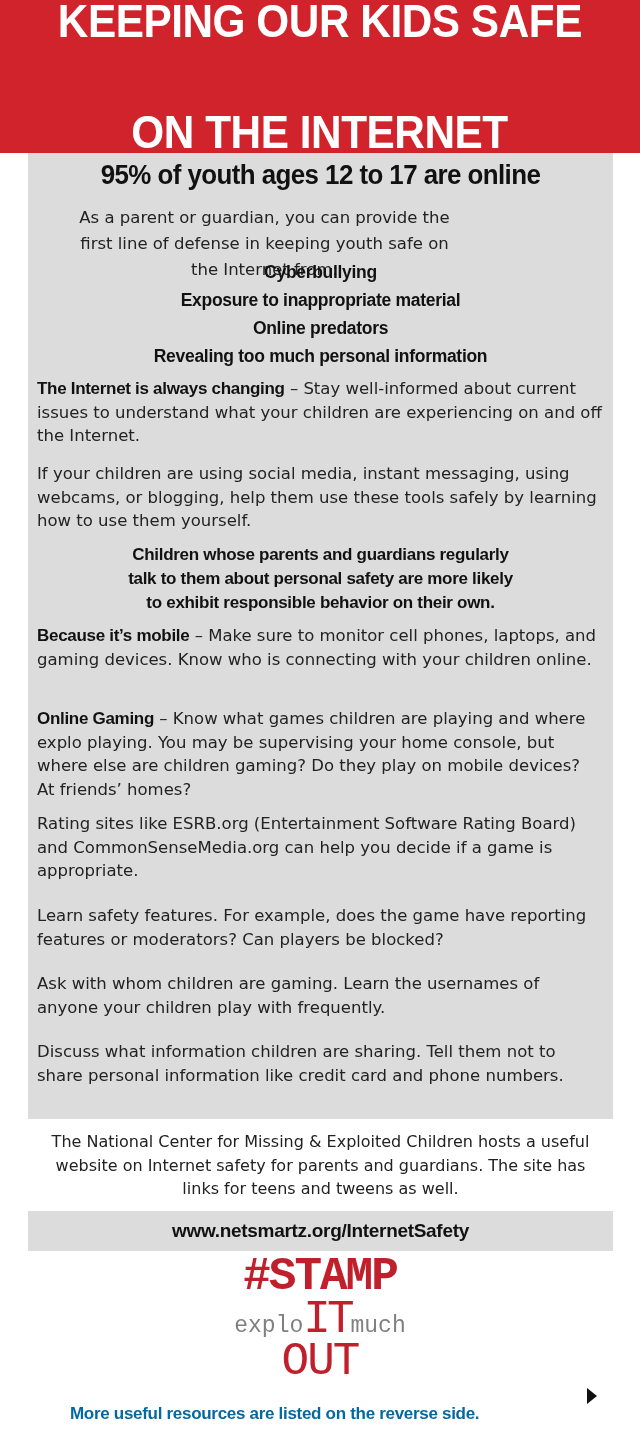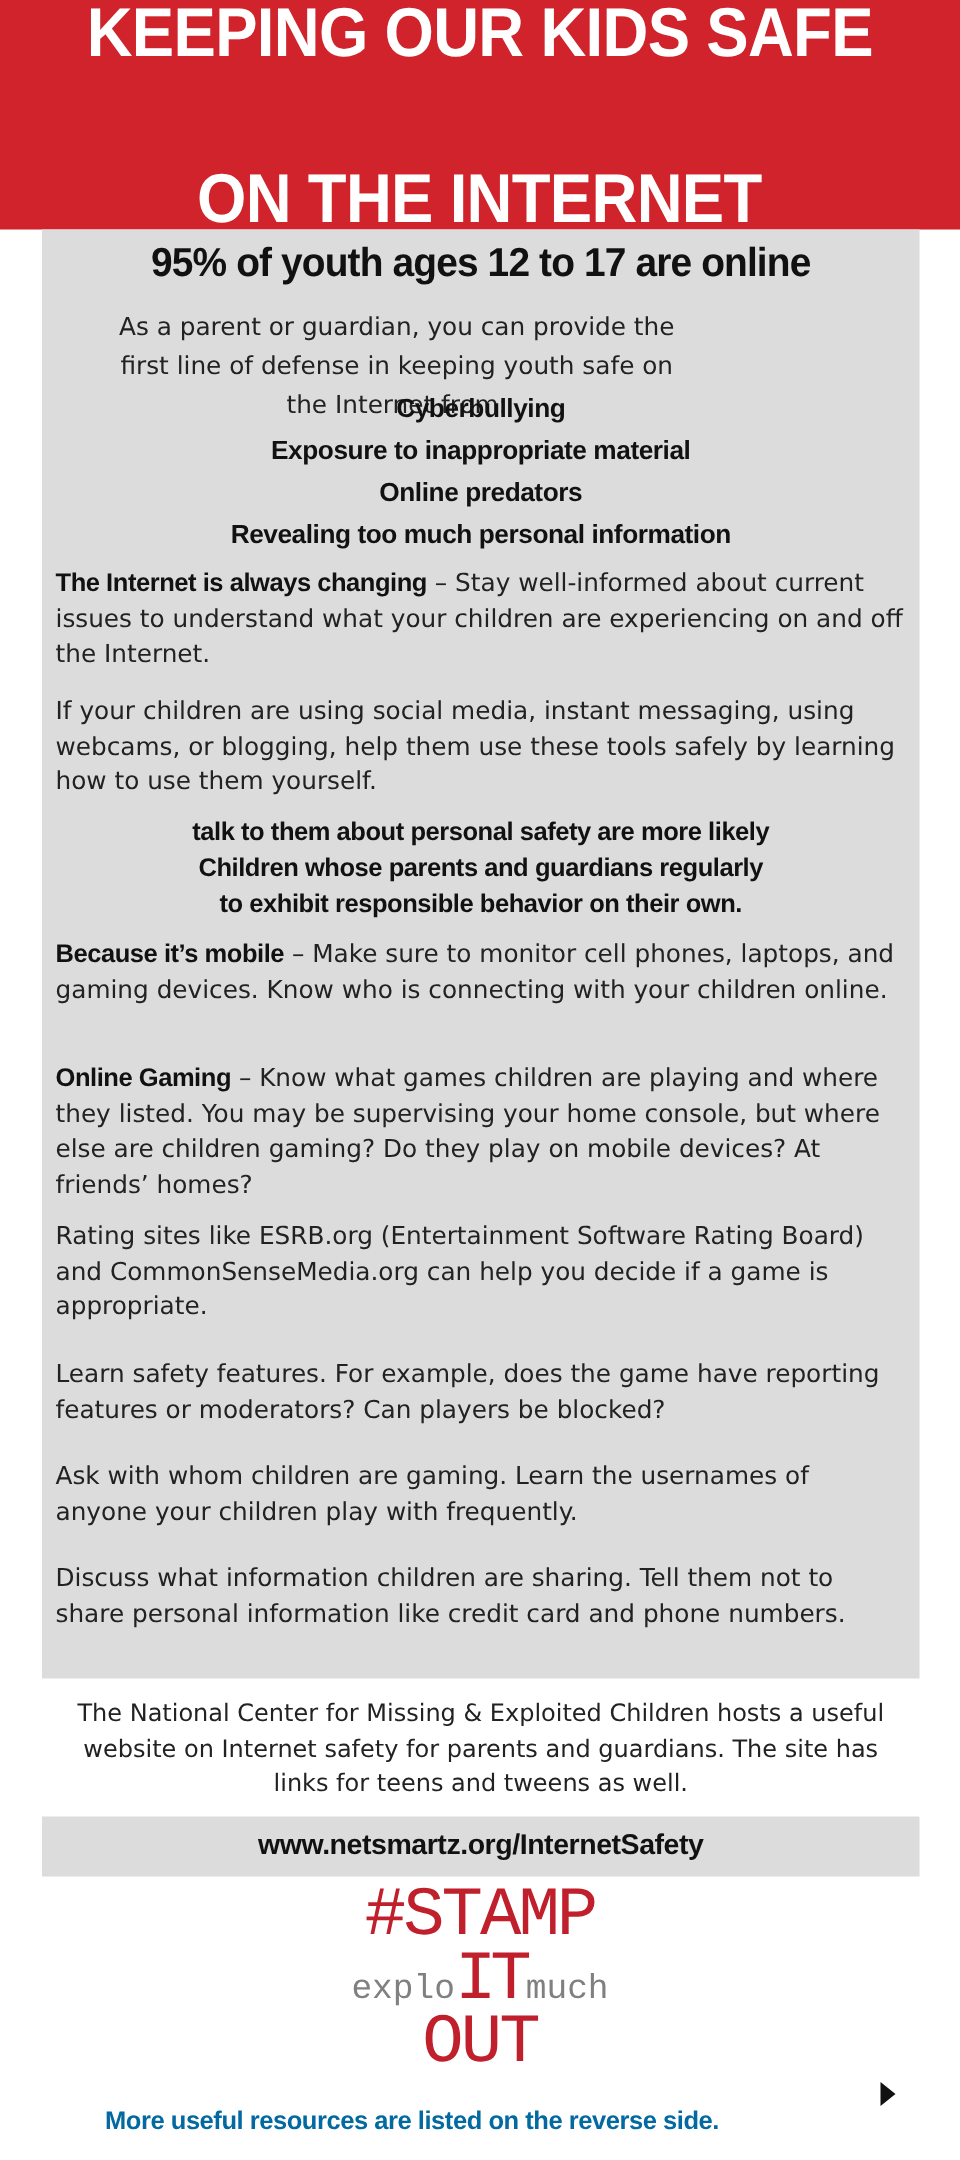--- a/index.html
+++ b/index.html
@@ -48,21 +48,21 @@
   }
   .urlbar {
     left: 28px; width: 585px; top: 1211px; height: 40px; background: #dcdcdc;
     display: flex; align-items: center; justify-content: center;
   }
   .urlbar span {
     font-family: "Liberation Sans", sans-serif; font-weight: bold; font-size: 19px; color: #111; letter-spacing: -0.3px;
   }
   .logo { left: 150px; width: 340px; top: 1255px; height: 130px; text-align: center; }
   .logo .stamp {
-    font-family: "Liberation Mono", monospace; color: #c0202c; font-size: 46px; line-height: 44px; font-weight: normal;
+    font-family: "Liberation Mono", monospace; color: #c0202c; font-size: 46px; line-height: 44px; font-weight: bold;
     letter-spacing: -2px;
   }
   .logo .mid { display: flex; align-items: flex-end; justify-content: center; height: 42px; }
   .logo .small { font-family: "Liberation Mono", monospace; color: #808080; font-size: 23px; line-height: 30px; }
   .logo .it { font-family: "Liberation Mono", monospace; color: #c0202c; font-size: 46px; line-height: 42px; letter-spacing: -4px; }
   .logo .out { font-family: "Liberation Mono", monospace; color: #c0202c; font-size: 46px; line-height: 42px; letter-spacing: -2px; }
   .footer {
     left: 70px; top: 1383px; font-family: "Liberation Sans", sans-serif; font-weight: bold; font-size: 17px;
     color: #0369a1; letter-spacing: -0.3px; white-space: nowrap; margin-top: 21px;
   }
@@ -92,31 +92,31 @@
   <div>Revealing too much personal information</div>
 </div>
 
 <div class="abs para" style="top:377px;">
   <b>The Internet is always changing</b><span> – Stay well-informed about current issues to understand what your children are experiencing on and off the Internet.</span>
 </div>
 
 <div class="abs para" style="top:462px;">If your children are using social media, instant messaging, using webcams, or blogging, help them use these tools safely by learning how to use them yourself.</div>
 
 <div class="abs callout">
+  <div>Children whose parents and guardians regularly</div>
   <div>talk to them about personal safety are more likely</div>
-  <div>Children whose parents and guardians regularly</div>
   <div>to exhibit responsible behavior on their own.</div>
 </div>
 
 <div class="abs para" style="top:624px;">
   <b>Because it’s mobile</b><span> – Make sure to monitor cell phones, laptops, and gaming devices. Know who is connecting with your children online.</span>
 </div>
 
 <div class="abs para" style="top:707px;">
-  <b>Online Gaming</b><span> – Know what games children are playing and where they listed. You may be supervising your home console, but where else are children gaming? Do they play on mobile devices? At friends’ homes?</span>
+  <b>Online Gaming</b><span> – Know what games children are playing and where explo playing. You may be supervising your home console, but where else are children gaming? Do they play on mobile devices? At friends’ homes?</span>
 </div>
 
 <div class="abs para" style="top:812px;">Rating sites like ESRB.org (Entertainment Software Rating Board) and CommonSenseMedia.org can help you decide if a game is appropriate.</div>
 
 <div class="abs para" style="top:904px;">Learn safety features. For example, does the game have reporting features or moderators? Can players be blocked?</div>
 
 <div class="abs para" style="top:972px;">Ask with whom children are gaming. Learn the usernames of anyone your children play with frequently.</div>
 
 <div class="abs para" style="top:1040px;">Discuss what information children are sharing. Tell them not to share personal information like credit card and phone numbers.</div>
 

